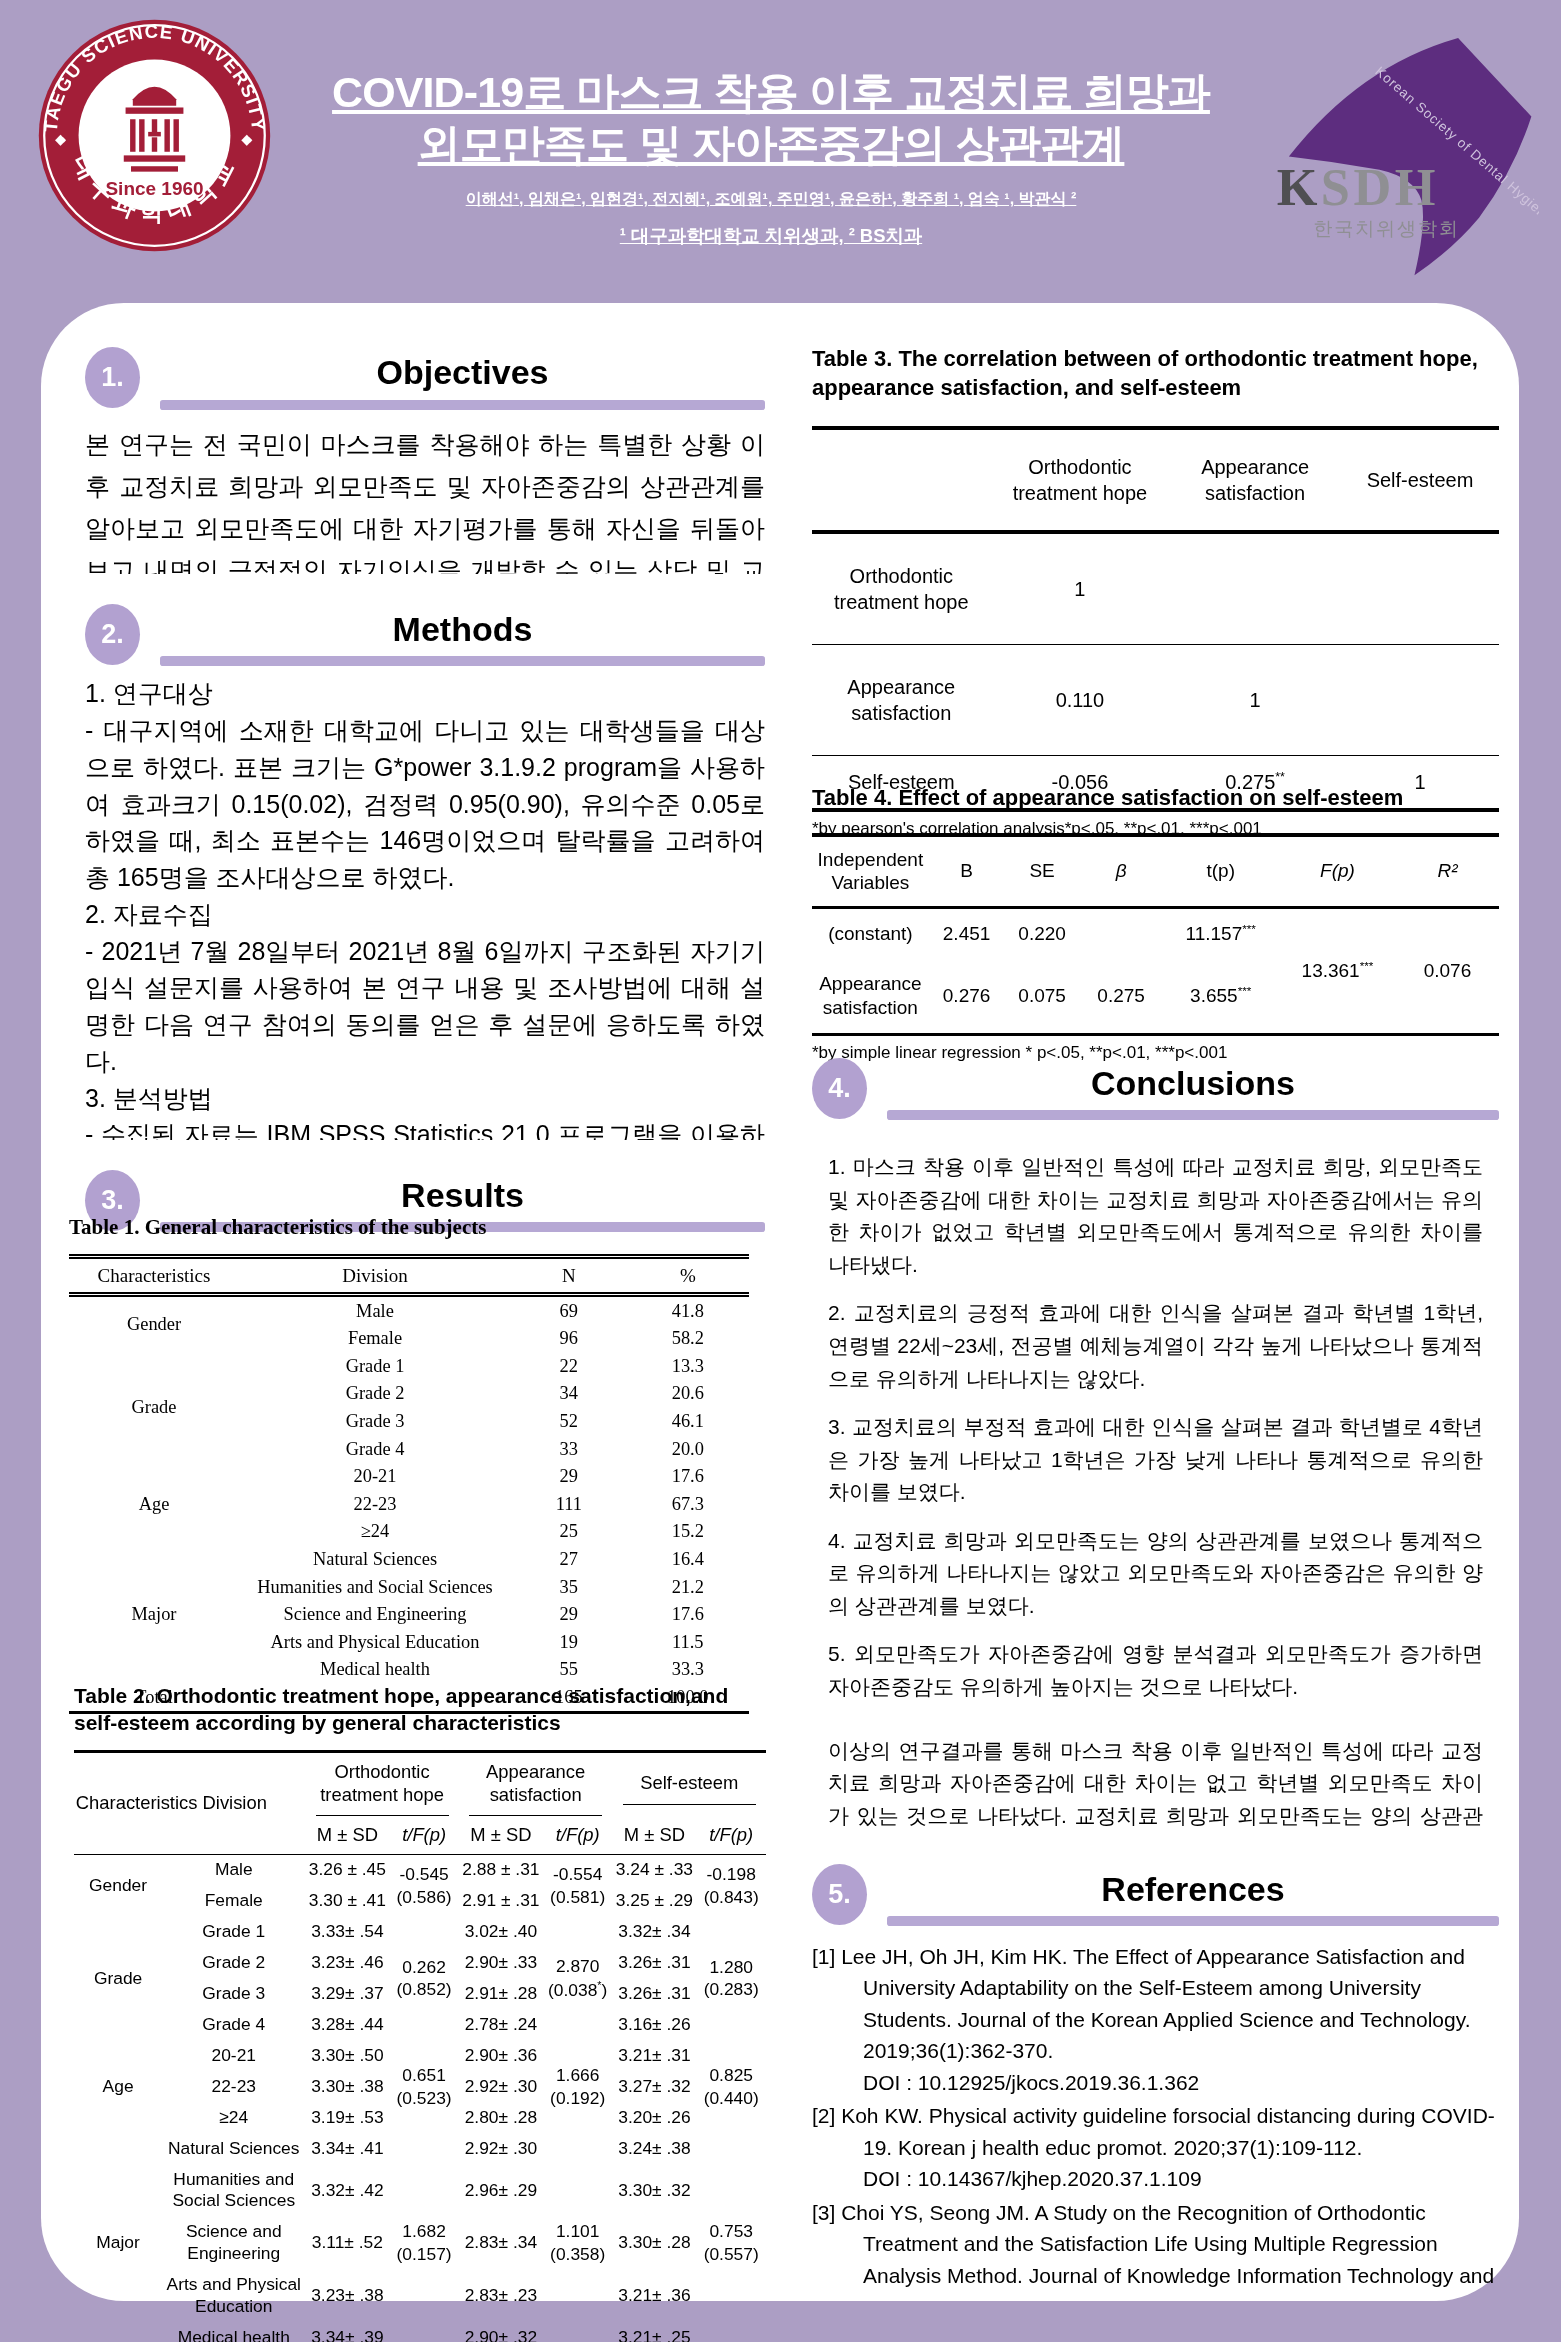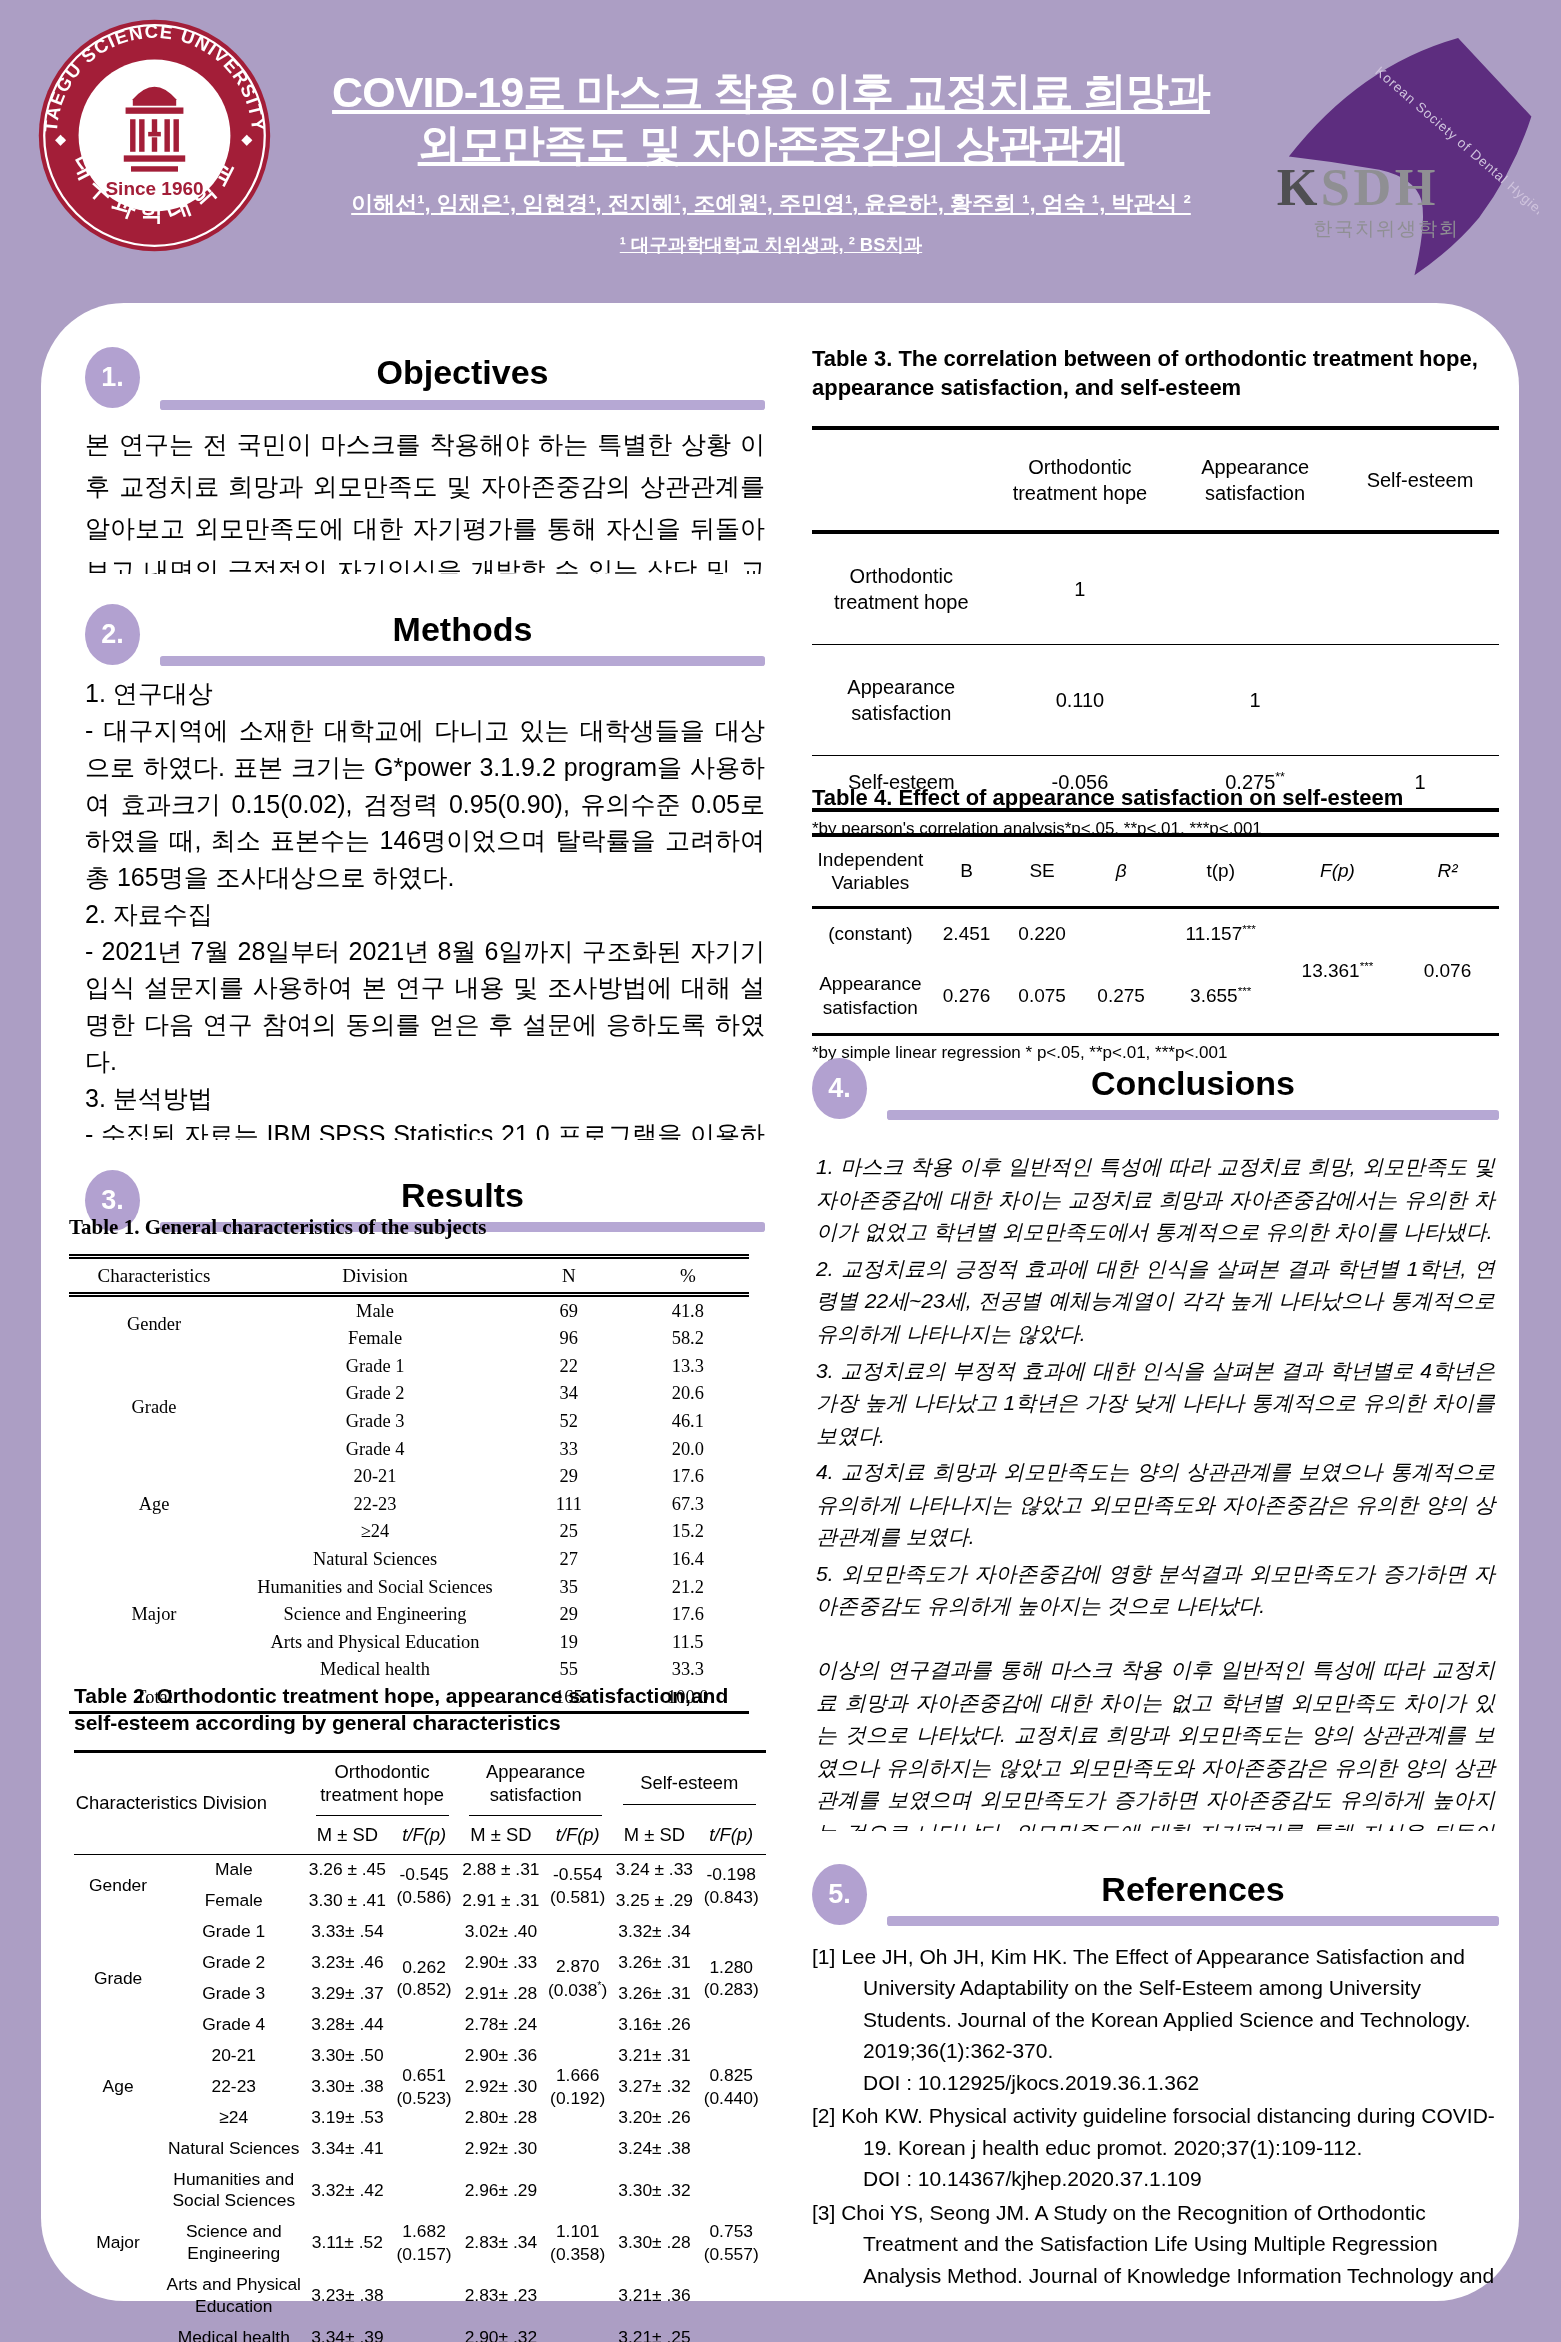--- a/index.html
+++ b/index.html
@@ -1,39 +1,39 @@
 <!DOCTYPE html>
 <html style="font-size:14.7px"><head>
 <meta charset="utf-8">
 <style>
   html,body{margin:0;padding:0;}
   body{font-family:"Liberation Sans","DejaVu Sans",sans-serif;}
   .poster{position:relative;width:1561px;height:2343px;background:#ac9ec4;overflow:hidden;}
   
   .head-text{position:absolute;left:266px;right:285px;top:66px;text-align:center;color:#fff;text-decoration:underline;}
   .head-title{font-size:43px;font-weight:800;line-height:1.22;letter-spacing:-0.9px;}
-  .head-authors{margin-top:18.4px;font-size:22px;font-weight:700;}
+  .head-authors{margin-top:18.4px;font-size:16px;font-weight:700;}
   .head-affil{margin-top:13px;font-size:18.4px;font-weight:700;}
   .seal{position:absolute;left:37px;top:18.4px;}
   .ksdh{position:absolute;left:1276px;top:24px;}
   
   .content{position:absolute;left:41px;top:303px;width:1478px;height:1998px;background:#fff;border-radius:83px;}
   .block{position:absolute;}
   
   .sec-head{display:flex;align-items:flex-end;}
   .num-circle{flex:none;width:55px;height:61px;border-radius:50%;background:#b2a1d0;color:#fff;
       display:flex;align-items:center;justify-content:center;font-size:27px;font-weight:600;margin-right:20px;margin-bottom:1.8px;}
   .sec-title-wrap{flex:1;margin-top:32px;}
   .sec-title{text-align:center;font-size:34px;font-weight:800;letter-spacing:0;color:#000;margin-bottom:7.3px;}
   .sec-bar{height:10px;background:#b6a8d4;border-radius:2.8px;}
   
   .body-text{margin-top:13px;font-size:25px;line-height:1.6;color:#000;text-align:justify;}
   .body-text p{margin:0;}
   .conc-text{margin-top:31px;font-size:21px;line-height:1.55;text-align:justify;}
-  .conc-text p{margin:4px;font-style:italic;}
+  .conc-text p{margin:16px;}
   .conc-text .closing{margin-top:31px;}
   .refs{margin-top:14.7px;font-size:21px;line-height:1.5;}
   .ref-item{margin:0 0 1.8px 0;}
   .ref-text{margin:0;padding-left:51px;text-indent:-51px;}
   .ref-doi{margin:0;padding-left:51px;}
   
   .tbl-title{font-weight:800;font-size:21px;line-height:1.3;color:#000;margin-bottom:13px;}
   .tbl-title-lg{font-size:22px;}
   table{border-collapse:collapse;width:100%;color:#000;}
   td{vertical-align:middle;}

